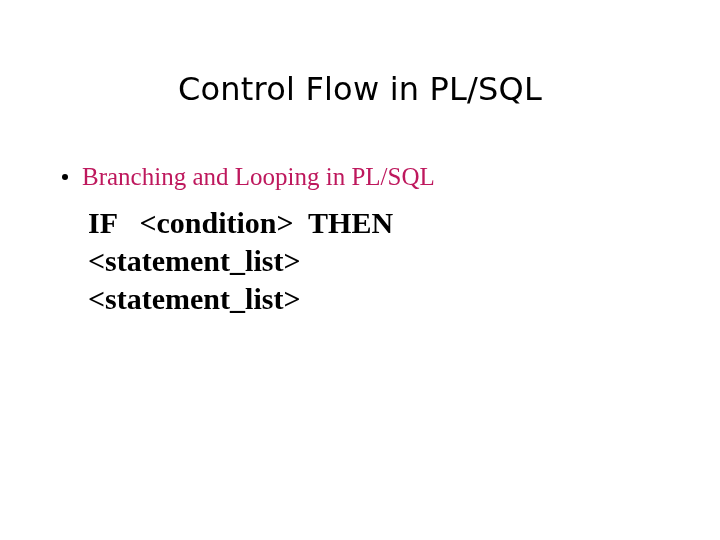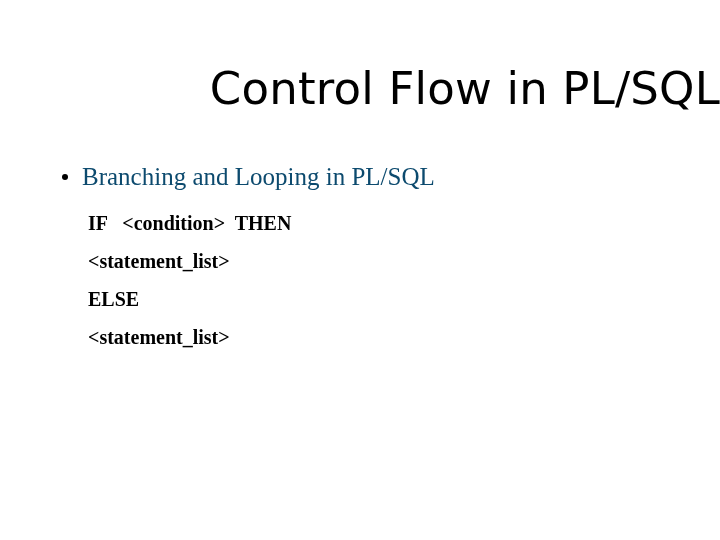--- a/index.html
+++ b/index.html
@@ -21,24 +21,24 @@
     inset: 0;
     background: #ffffff;
   }
 
   
   .slide-title {
     position: absolute;
     left: 0;
     right: 0;
     top: 68px;
-    text-align: right;
+    text-align: center;
     font-family: "DejaVu Sans", "Liberation Sans", sans-serif;
     font-weight: 400;
-    font-size: 45px;
+    font-size: 32px;
     line-height: 42px;
     letter-spacing: 0.2px;
     color: #000000;
     white-space: pre;
   }
 
   
   .body-block {
     position: absolute;
     left: 56px;
@@ -69,34 +69,34 @@
     background: #000000;
     border-radius: 50%;
   }
 
   .bullet-text {
     flex: 1 1 auto;
     font-family: "Liberation Serif", "DejaVu Serif", serif;
     font-weight: 400;
     font-size: 25px;
     line-height: 30px;
-    color: #0c4a6e;
+    color: #be185d;
     white-space: pre;
   }
 
   
   .code-block {
     margin-left: 32px;
     margin-top: 2px;
   }
 
   .code-line {
     font-family: "Liberation Serif", "DejaVu Serif", serif;
     font-weight: bold;
-    font-size: 20px;
+    font-size: 30px;
     line-height: 38px;
     color: #000000;
     white-space: pre;
   }
 </style>
 </head>
 <body>
 
 <div class="slide">
 
@@ -108,18 +108,17 @@
       <span class="bullet-marker">
         <span class="dot"></span>
       </span>
       <span class="bullet-text">Branching and Looping in PL/SQL</span>
     </div>
 
 
     <div class="code-block">
       <div class="code-line">IF   &lt;condition&gt;  THEN</div>
       <div class="code-line">&lt;statement_list&gt;</div>
-      <div class="code-line">ELSE</div>
       <div class="code-line">&lt;statement_list&gt;</div>
     </div>
 
   </div>
 </div>
 
 </body></html>

